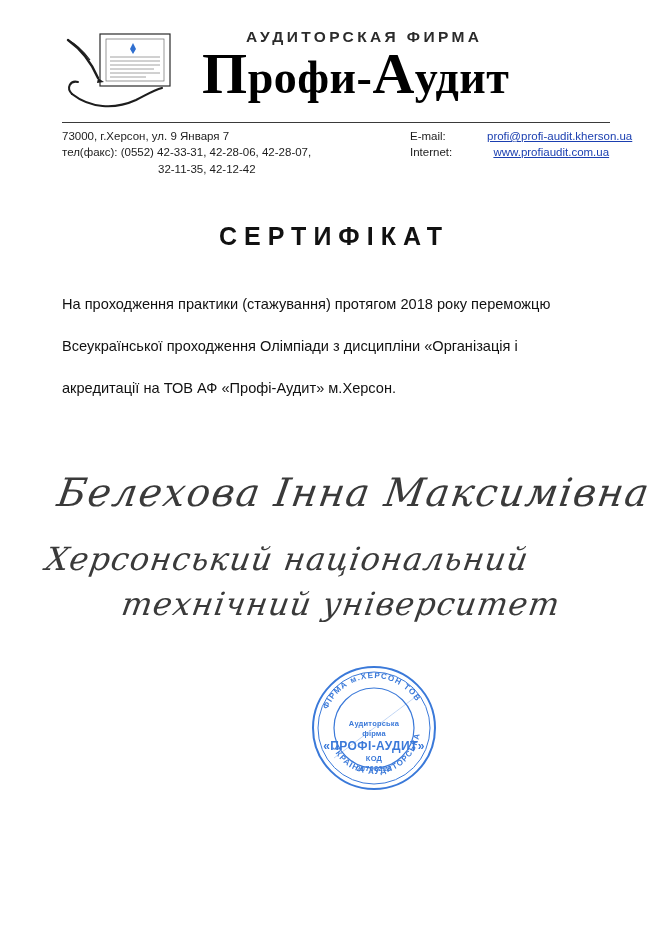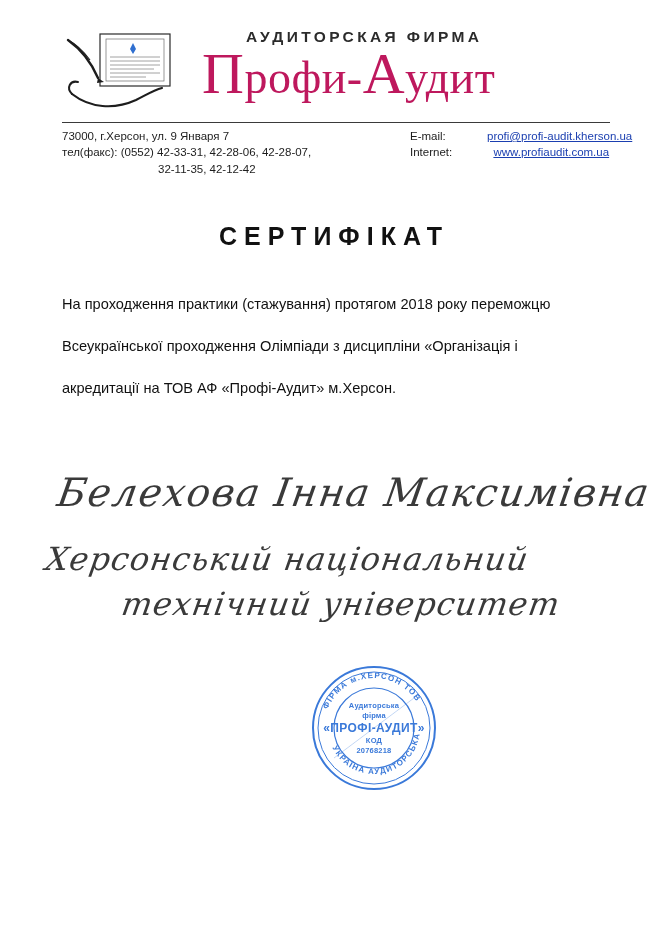--- a/index.html
+++ b/index.html
@@ -52,22 +52,22 @@
     font-size: 15.5px;
     letter-spacing: 3.4px;
     font-weight: 700;
     color: #2b2b2b;
     white-space: nowrap;
     padding-left: 44px;
   }
   .brand-main {
     font-family: "Liberation Serif", serif;
     font-size: 46px;
-    font-weight: 400;
-    color: #be185d;
+    font-weight: 700;
+    color: #000000;
     line-height: 1.02;
     margin-top: -2px;
     white-space: nowrap;
     letter-spacing: 0.5px;
   }
   .brand-main .cap {
     font-size: 58px;
   }
 
   .rule {
@@ -205,21 +205,21 @@
     position: absolute;
     left: 308px;
     top: 662px;
     width: 132px;
     height: 132px;
     color: #2a6ed6;
     opacity: 0.92;
   }
   .stamp-inner-text {
     position: absolute;
-    left: 0; top: 0;
+    left: 0; top: 18px;
     width: 132px; height: 132px;
     display: flex;
     flex-direction: column;
     align-items: center;
     justify-content: center;
     gap: 1px;
     pointer-events: none;
   }
   .stamp-inner-text div {
     font-family: "Liberation Sans", sans-serif;

